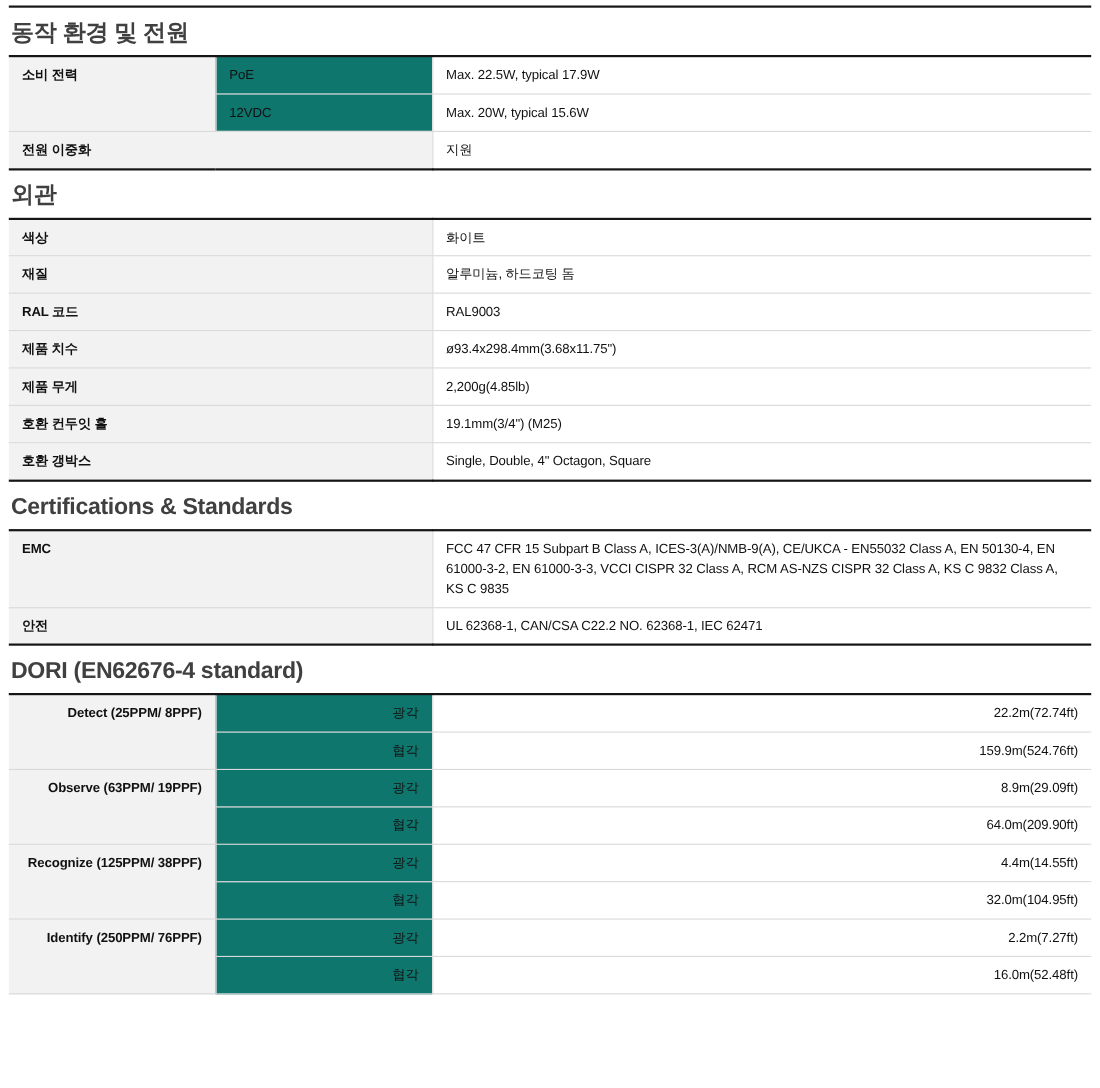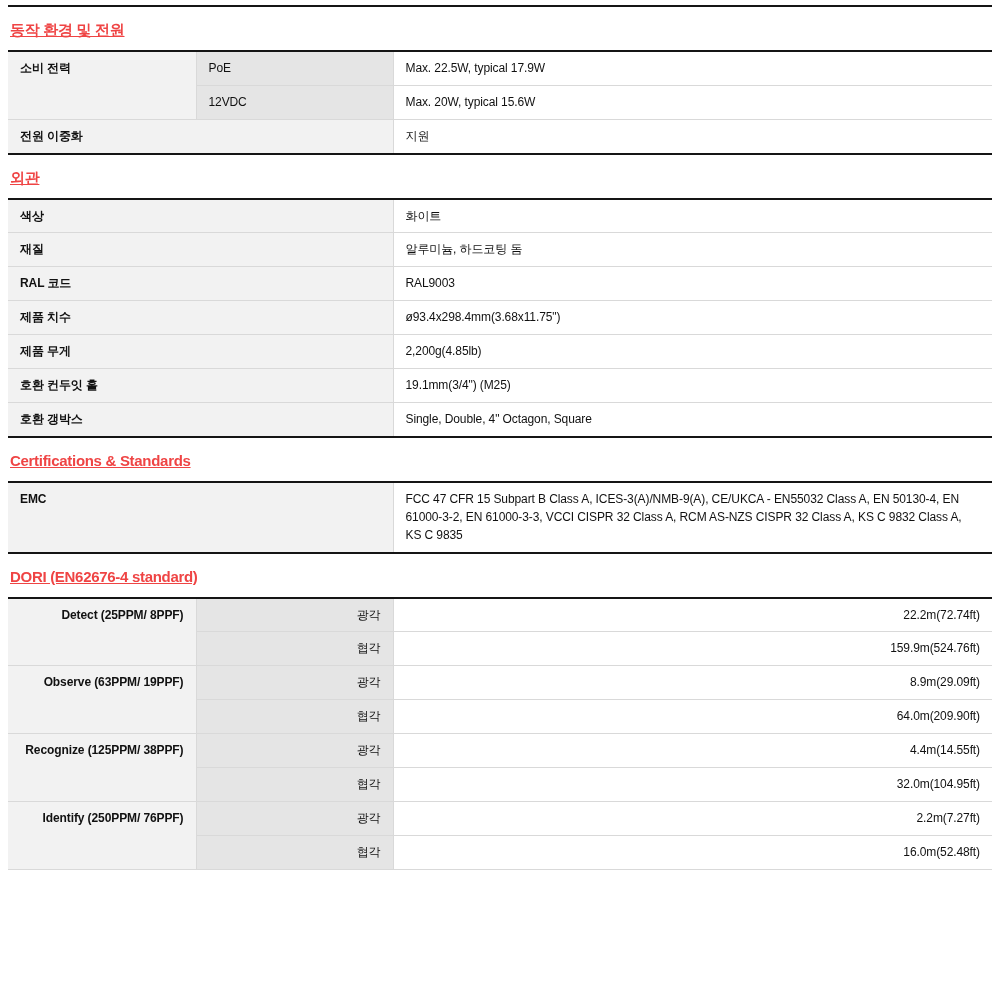--- a/index.html
+++ b/index.html
@@ -11,27 +11,26 @@
     font-family: "Liberation Sans", "DejaVu Sans", sans-serif;
     color: #111111;
     -webkit-font-smoothing: antialiased;
   }
   .rule-dark-top {
     height: 0;
     border-top: 2px solid #151515;
   }
   .section { margin: 0; }
   .section-title {
-    font-size: 15px;
+    font-size: 21px;
     line-height: 23px;
     font-weight: 700;
     letter-spacing: -0.3px;
     margin: 11px 2px 9px 2px;
-    color: #ef4444;
-    text-decoration: underline;
+    color: #404040;
   }
   table.spec-table {
     width: 100%;
     table-layout: fixed;
     border-collapse: collapse;
     border-top: 2px solid #151515;
     border-bottom: 2px solid #151515;
   }
   table.spec-table.tbl-last {
     border-bottom: 1px solid #c6c6c6;
@@ -49,21 +48,21 @@
     word-break: normal;
     overflow-wrap: break-word;
   }
   td:first-child { border-left: none; }
   td:last-child  { border-right: none; }
   td.lbl {
     background: #f2f2f2;
     font-weight: 700;
   }
   td.sub {
-    background: #e5e5e5;
+    background: #0f766e;
     font-weight: 400;
   }
   td.val {
     background: #ffffff;
     font-weight: 400;
     margin-top: 16px;
   }
 </style>
 </head>
 <body>
@@ -141,20 +140,24 @@
   <table class="spec-table">
     <colgroup>
         <col style="width:385px">
         <col>
       </colgroup>
     <tbody>
       <tr>
         <td class="lbl">EMC</td>
         <td class="val">FCC 47 CFR 15 Subpart B Class A, ICES-3(A)/NMB-9(A), CE/UKCA - EN55032 Class A, EN 50130-4, EN 61000-3-2, EN 61000-3-3, VCCI CISPR 32 Class A, RCM AS-NZS CISPR 32 Class A, KS C 9832 Class A, KS C 9835</td>
       </tr>
+      <tr>
+        <td class="lbl">안전</td>
+        <td class="val">UL 62368-1, CAN/CSA C22.2 NO. 62368-1, IEC 62471</td>
+      </tr>
     </tbody>
   </table>
 </div>
 
 <div class="section">
   <h2 class="section-title">DORI (EN62676-4 standard)</h2>
   <table class="spec-table tbl-last">
     <colgroup>
         <col style="width:188px">
         <col style="width:197px">

